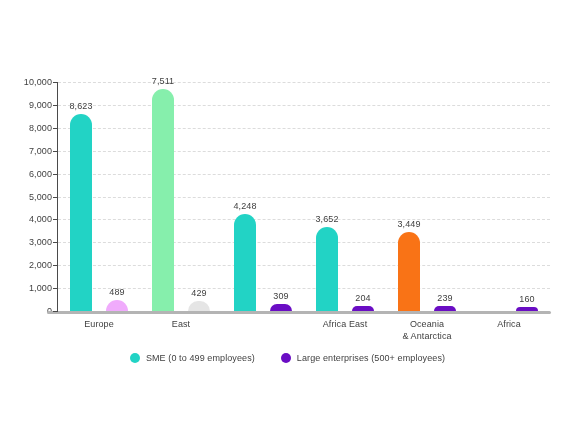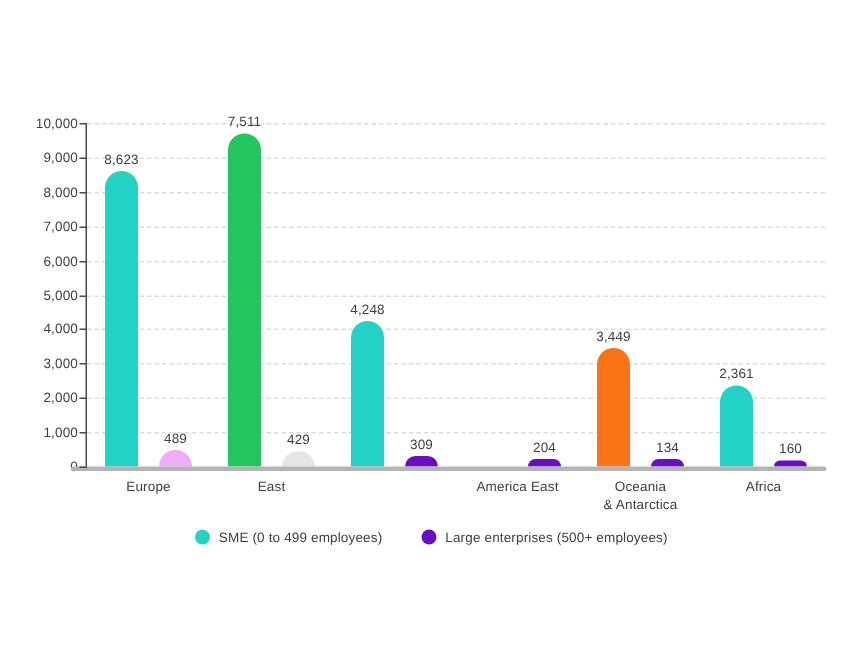--- a/index.html
+++ b/index.html
@@ -198,52 +198,52 @@
     <div>
         <div class="group" style="left: 12px; width: 58px;">
           <div class="bar sme" style="height: 197.467px; background: rgb(34, 211, 197);">
             <div class="bar-label">8,623</div>
           </div>
           <div class="bar large" style="height: 11.1981px; background: #f0abfc;">
             <div class="bar-label">489</div>
           </div>
         </div>
         <div class="group" style="left: 94px; width: 58px;">
-          <div class="bar sme" style="height: 222px; background: #22c55e;">
+          <div class="bar sme" style="height: 222px; background: #86efac;">
             <div class="bar-label">7,511</div>
           </div>
           <div class="bar large" style="height: 9.8241px; background: #e5e5e5;">
             <div class="bar-label">429</div>
           </div>
         </div>
         <div class="group" style="left: 176px; width: 58px;">
           <div class="bar sme" style="height: 97.2792px; background: rgb(34, 211, 197);">
             <div class="bar-label">4,248</div>
           </div>
           <div class="bar large" style="height: 7.0761px; background: rgb(106, 13, 196);">
             <div class="bar-label">309</div>
           </div>
         </div>
         <div class="group" style="left: 258px; width: 58px;">
+          <div class="bar sme" style="height: 83.6308px; background: rgb(34, 211, 197);">
+            <div class="bar-label">3,652</div>
+          </div>
           <div class="bar large" style="height: 4.6716px; background: rgb(106, 13, 196);">
             <div class="bar-label">204</div>
           </div>
         </div>
         <div class="group" style="left: 340px; width: 58px;">
           <div class="bar sme" style="height: 78.9821px; background: #f97316;">
             <div class="bar-label">3,449</div>
           </div>
           <div class="bar large" style="height: 5.4731px; background: rgb(106, 13, 196);">
-            <div class="bar-label">134</div>
+            <div class="bar-label">239</div>
           </div>
         </div>
         <div class="group" style="left: 422px; width: 58px;">
-          <div class="bar sme" style="height: 54.0669px; background: rgb(34, 211, 197);">
-            <div class="bar-label">2,361</div>
-          </div>
           <div class="bar large" style="height: 3.664px; background: rgb(106, 13, 196);">
             <div class="bar-label">160</div>
           </div>
         </div>
       </div>
   </div>
 
   <div class="y-axis-line"></div>
   <div class="x-axis-line"></div>
   <div id="y-ticks">
@@ -263,21 +263,21 @@
   <div id="x-labels">
       <div class="x-label" style="left: 39px; width: 120px;">
         <div>Europe</div>
       </div>
       <div class="x-label" style="left: 121px; width: 120px;">
         <div>East</div>
       </div>
       <div class="x-label" style="left: 203px; width: 120px;">
       </div>
       <div class="x-label" style="left: 285px; width: 120px;">
-        <div>America East</div>
+        <div>Africa East</div>
       </div>
       <div class="x-label" style="left: 367px; width: 120px;">
         <div>Oceania</div>
         <div>&amp; Antarctica</div>
       </div>
       <div class="x-label" style="left: 449px; width: 120px;">
         <div>Africa</div>
       </div>
     </div>
 

